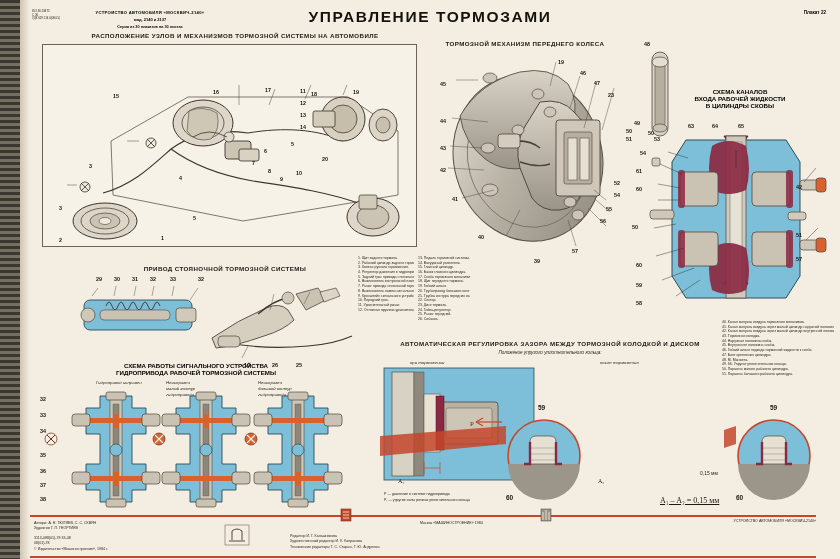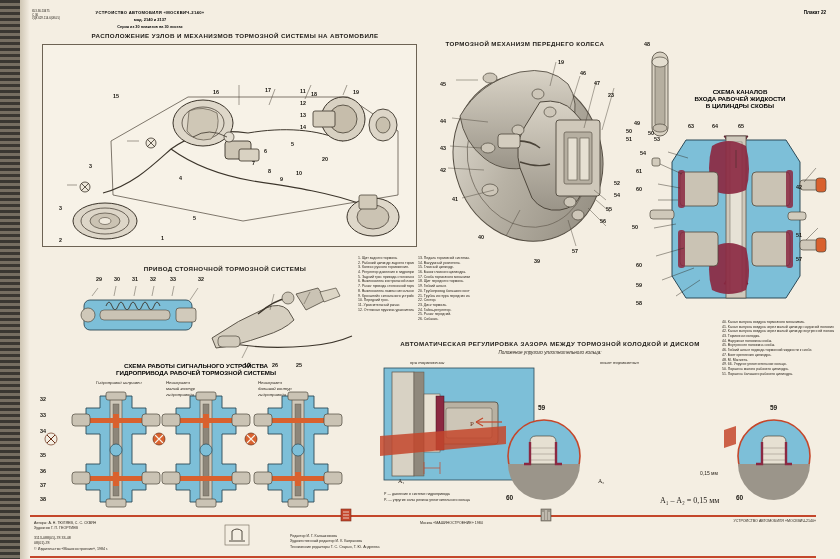--- a/index.html
+++ b/index.html
@@ -58,20 +58,23 @@
     <div>С 36</div>
     <div>УДК 629.114.6(084.5)</div>
   </div>
 
   <div style="position:absolute; left:60px; top:10px; width:180px; text-align:center;">
     <div style="font-size:4.2px; font-weight:bold; letter-spacing:.3px;">УСТРОЙСТВО АВТОМОБИЛЯ «МОСКВИЧ-2140»</div>
     <div style="font-size:4px; font-weight:bold; margin-top:2px;">мод. 2140 и 2137</div>
     <div style="font-size:3.8px; font-weight:bold; margin-top:3px;">Серия из 30 плакатов на 30 листах</div>
   </div>
 
+  <div style="position:absolute; left:280px; top:8px; width:300px; text-align:center;">
+    <span class="title-main">УПРАВЛЕНИЕ ТОРМОЗАМИ</span>
+  </div>
 
   <div style="position:absolute; right:14px; top:10px; font-size:4.6px; font-weight:bold;">Плакат 22</div>
 
   <div class="hdr sec" style="left:60px; top:32px; width:350px;">РАСПОЛОЖЕНИЕ УЗЛОВ И МЕХАНИЗМОВ ТОРМОЗНОЙ СИСТЕМЫ НА АВТОМОБИЛЕ</div>
 
   <div class="frame" style="left:42px; top:44px; width:375px; height:203px;">
     <svg width="375" height="203" viewBox="0 0 375 203">
 
       <polygon points="68,96 145,52 305,52 355,86 355,150 200,176 70,150" fill="none" stroke="#4a4236" stroke-width="0.7"></polygon>
       <path d="M60,148 C90,140 110,120 128,104 C150,88 175,84 205,88" fill="none" stroke="#3c352b" stroke-width="1.1"></path>
@@ -571,21 +574,21 @@
   <div class="num" style="left:770px; top:404px; font-size:6.5px;">59</div>
   <div class="num" style="left:736px; top:494px; font-size:6.5px;">60</div>
 
   <svg class="art" style="left:380px; top:400px;" width="440" height="110" viewBox="0 0 440 110">
     <path d="M0,36 L126,26 L126,44 L0,56 Z" fill="#c4472b" opacity=".85"></path>
     <path d="M344,30 L356,26 L356,44 L344,48 Z" fill="#c4472b" opacity=".85"></path>
   </svg>
 
   <div class="tiny" style="left:384px; top:492px; font-size:3.6px;">Р — давление в системе гидропривода</div>
   <div class="tiny" style="left:384px; top:498px; font-size:3.6px;">Рᵣ — упругие силы резины уплотнительного кольца</div>
-  <div style="position:absolute; left:660px; top:496px; font-size:8px; font-family:'Liberation Serif',serif; color:#1d1a16;">A₁ – A₂ = 0,15 мм</div>
+  <div style="position:absolute; left:660px; top:496px; font-size:8px; font-family:'Liberation Serif',serif; color:#1d1a16;text-decoration:underline;">A₁ – A₂ = 0,15 мм</div>
 
   <div class="rule-red" style="left:30px; top:515px; width:786px;"></div>
   <div class="rule-red" style="left:30px; top:556px; width:786px;"></div>
 
   <div class="emblem" style="left:340px; top:508px;">
     <svg width="12" height="14" viewBox="0 0 12 14">
       <rect x="1" y="1" width="10" height="12" fill="#c4472b" stroke="#7d2a18" stroke-width=".6"></rect>
       <path d="M3,4 l6,0 M3,7 l6,0 M3,10 l6,0" stroke="#f4eee2" stroke-width=".8"></path>
     </svg>
   </div>

